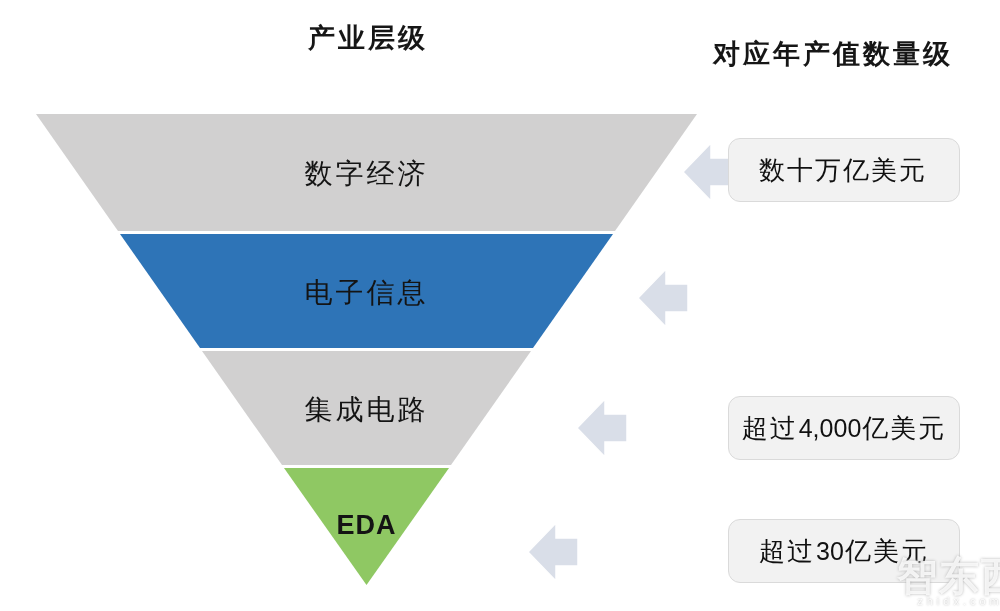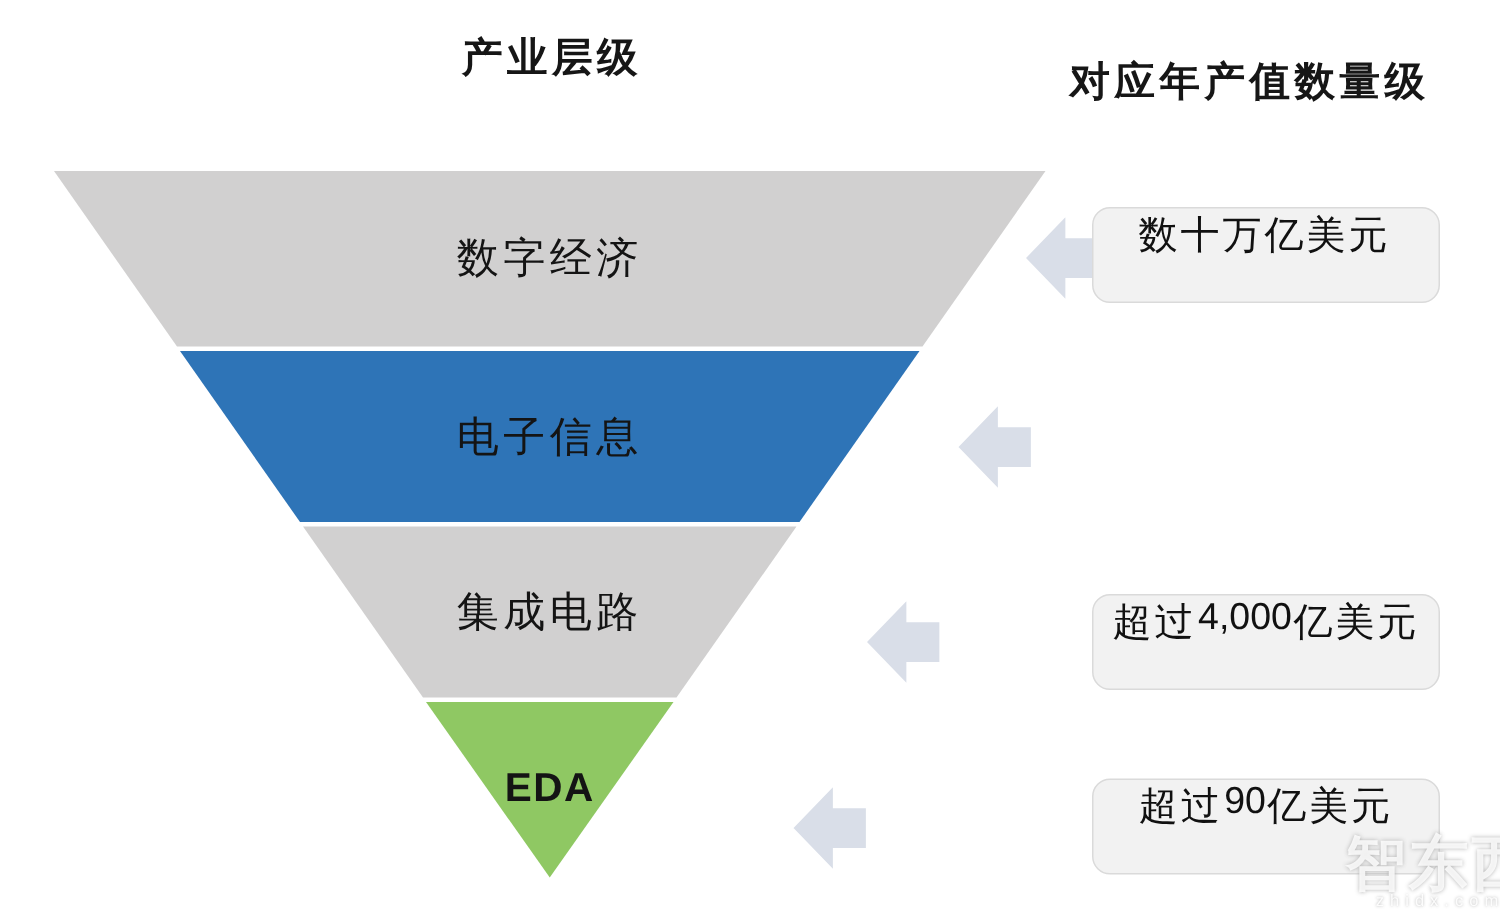--- a/index.html
+++ b/index.html
@@ -54,21 +54,21 @@
 
   .value-box {
     position: absolute;
     left: 728px;
     width: 232px;
     height: 64px;
     background: #F2F2F2;
     border: 1px solid #DADADA;
     border-radius: 12px;
     display: flex;
-    align-items: flex-start;
+    align-items: center;
     justify-content: center;
     font-size: 26px;
     color: #111111;
     letter-spacing: 2px;
     white-space: nowrap;
     box-sizing: border-box;
   }
   #vbox-0 { top: 138px; }
   #vbox-1 { top: 265px; }
   #vbox-2 { top: 396px; }
@@ -142,21 +142,21 @@
       <span class="num"></span>
       <span></span>
   </div>
   <div class="value-box" id="vbox-2">
     <span>超过</span>
       <span class="num">4,000</span>
       <span>亿美元</span>
   </div>
   <div class="value-box" id="vbox-3">
     <span>超过</span>
-      <span class="num">90</span>
+      <span class="num">30</span>
       <span>亿美元</span>
   </div>
 
   <div class="watermark">
     <div class="watermark-title">智东西</div>
     <div class="watermark-sub">zhidx.com</div>
   </div>
 
 </div>
 

